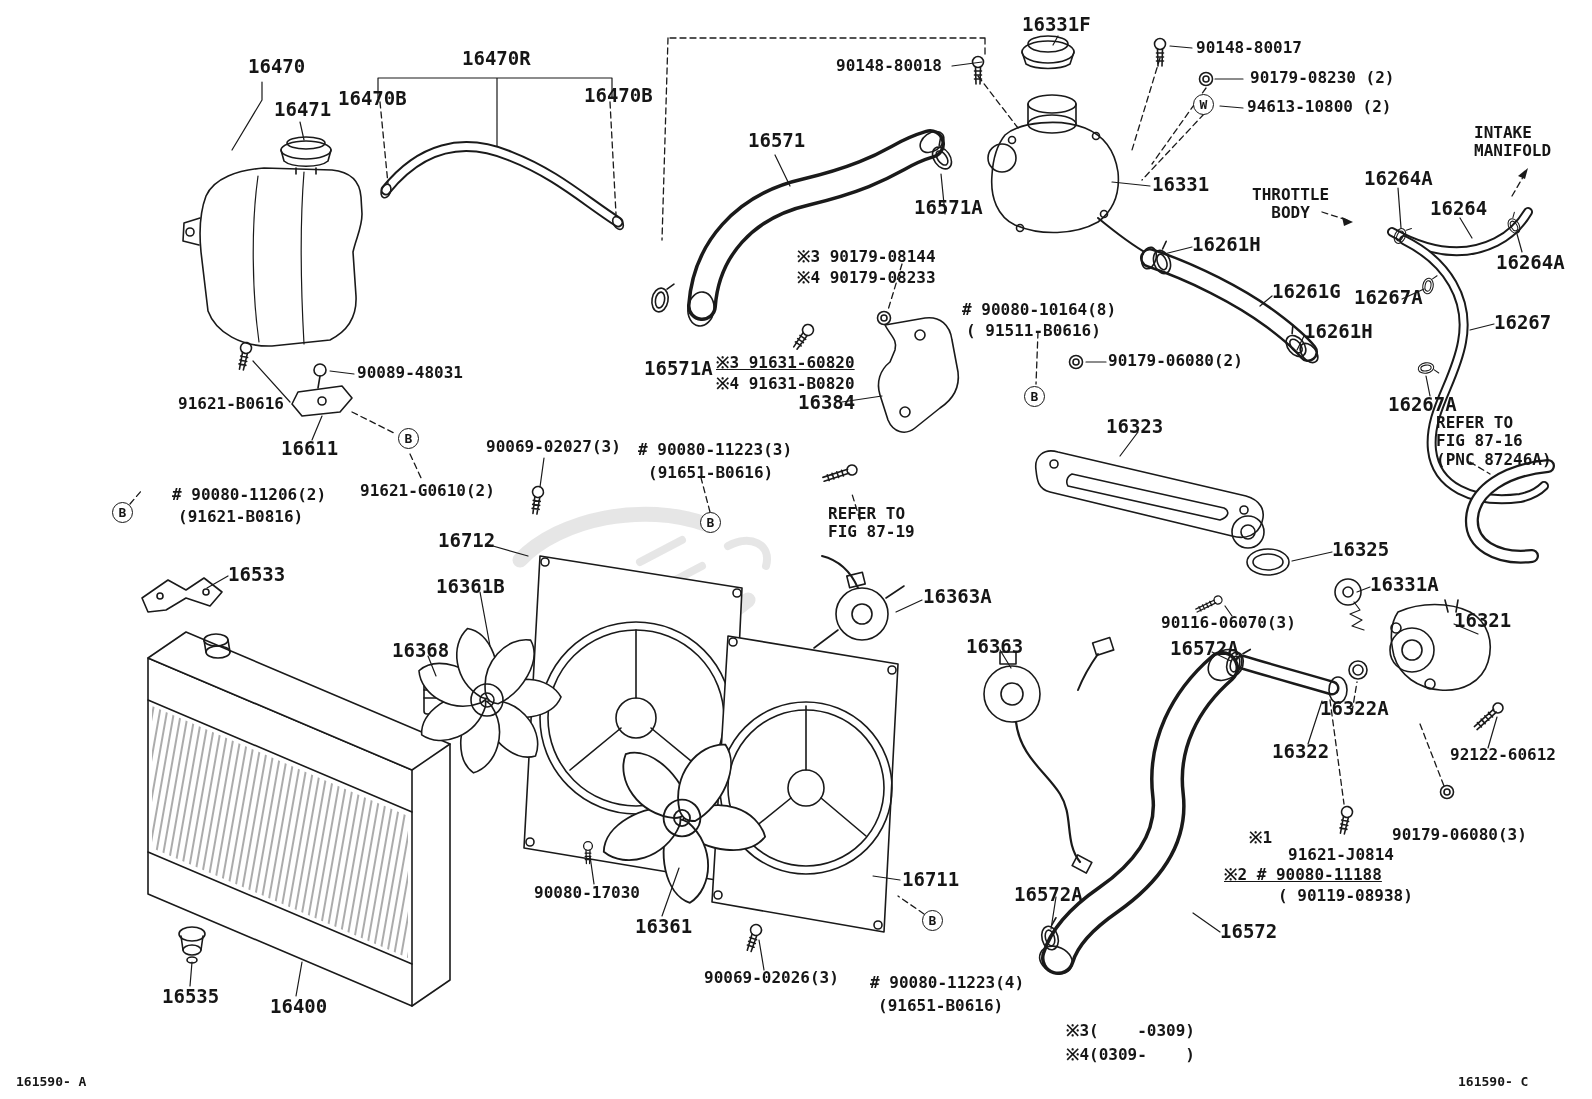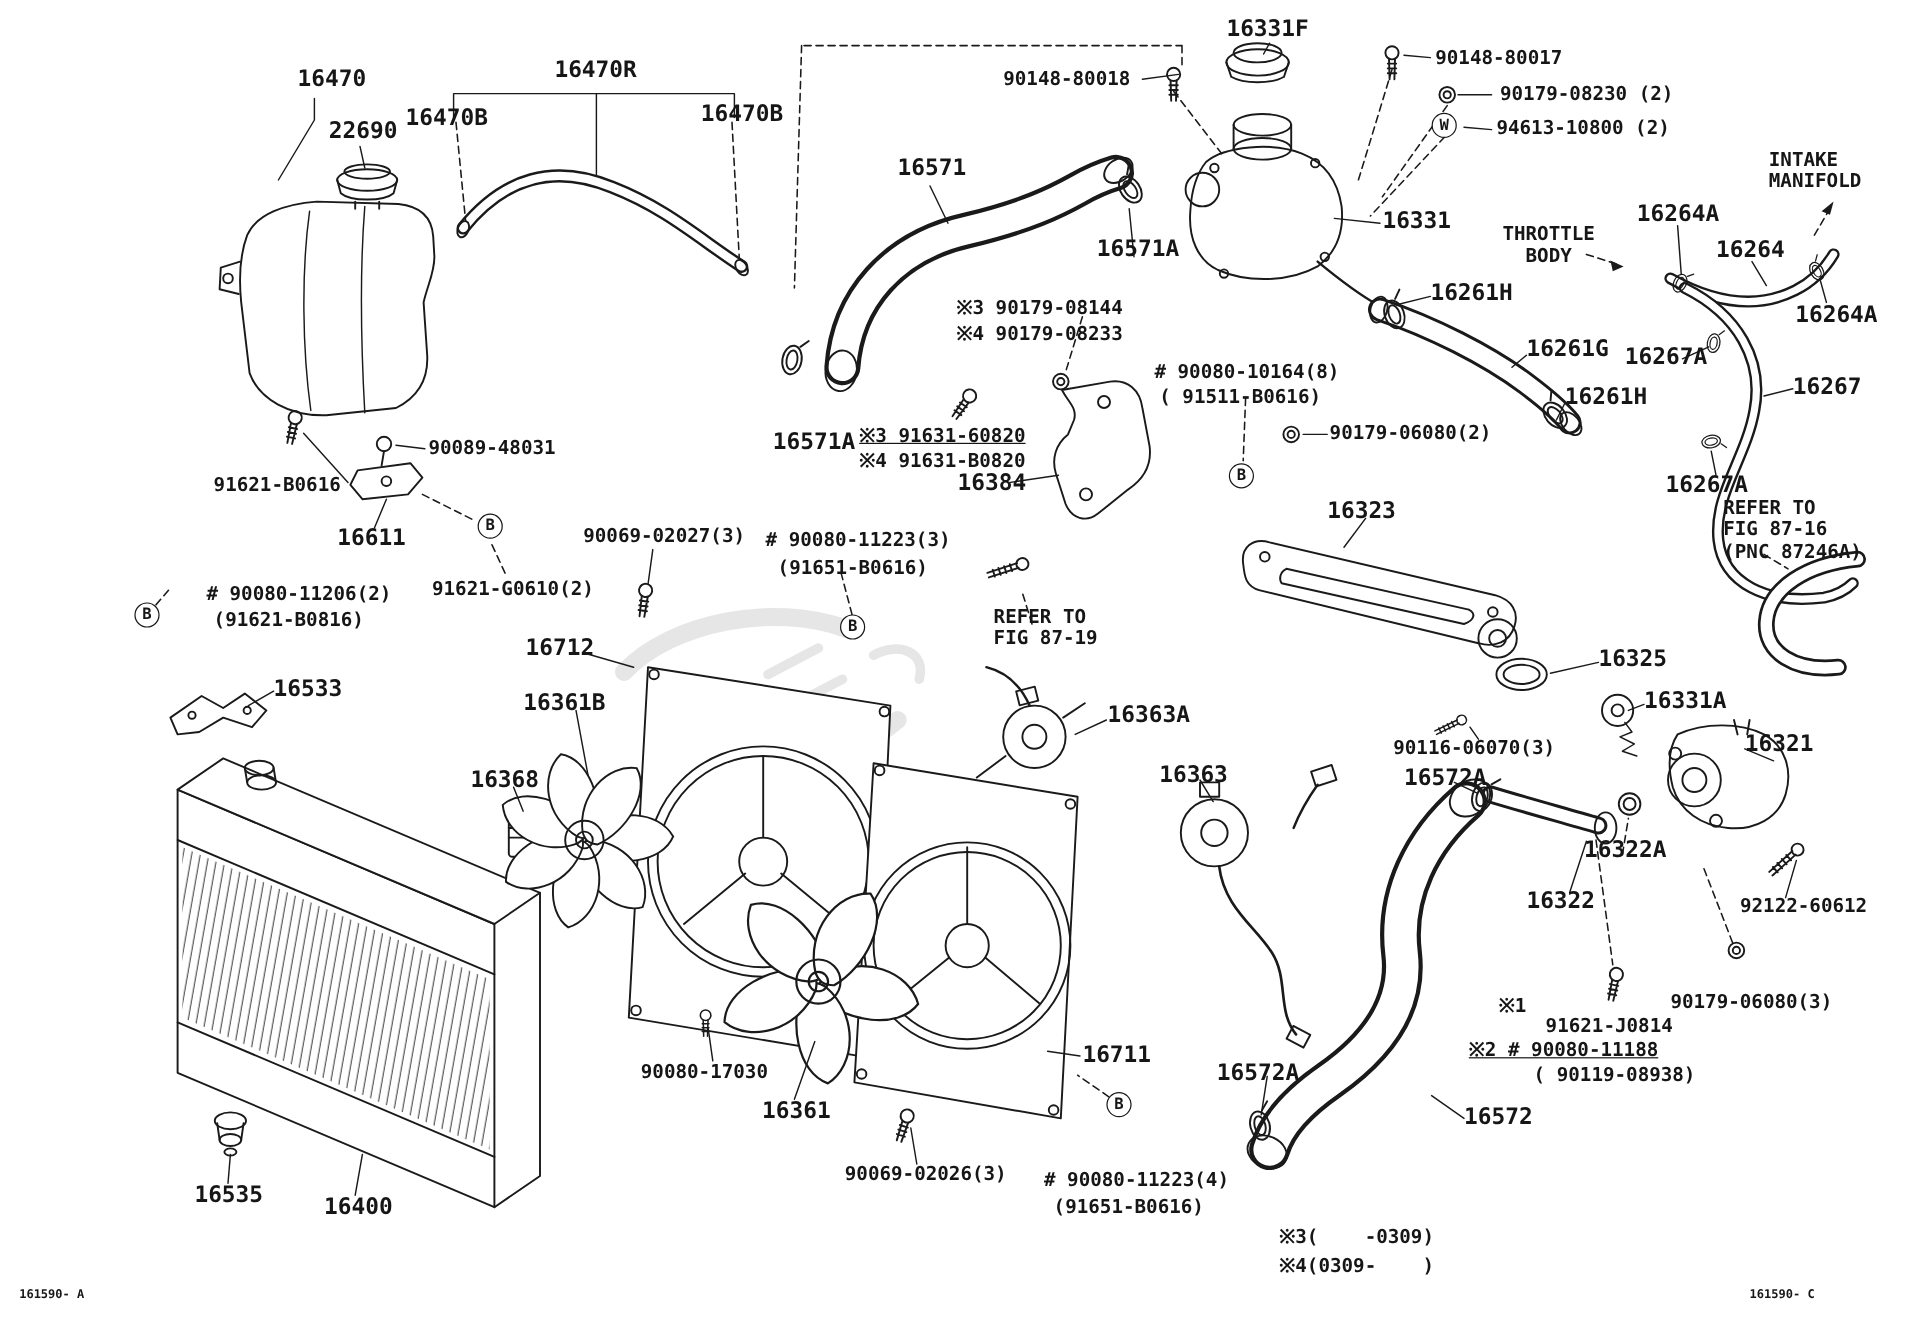--- a/index.html
+++ b/index.html
@@ -13,21 +13,21 @@
   .tube-i{fill:none;stroke:#ffffff;stroke-linecap:round;}
   .blade{fill:#ffffff;stroke:#1a1a1a;stroke-width:1.6;}
   .wm{stroke:#d8d8d8;fill:none;stroke-width:15;stroke-linecap:round;opacity:.65;}
   .wm2{stroke:#d8d8d8;fill:none;stroke-width:8;stroke-linecap:round;opacity:.65;}
   .lbl{position:absolute;white-space:pre;font-weight:bold;color:#161616;line-height:1.15;}
   .lbl.lg{font-size:19px;}
   .lbl.sm{font-size:16px;}
   .callout{position:absolute;width:21px;height:21px;border:1.7px solid #161616;border-radius:50%;
            display:flex;align-items:center;justify-content:center;font-size:13px;font-weight:bold;
            color:#161616;background:#fff;box-sizing:border-box;}
-  .footer-tag{position:absolute;font-size:10px;font-weight:bold;color:#161616;white-space:pre;}
+  .footer-tag{position:absolute;font-size:13px;font-weight:bold;color:#161616;white-space:pre;}
 </style>
 </head>
 <body>
 
 <div class="canvas">
 
 <svg width="1592" height="1099" viewBox="0 0 1592 1099">
   <defs>
     <pattern id="hatch" width="7" height="7" patternUnits="userSpaceOnUse" patternTransform="rotate(10)">
       <line x1="1" y1="0" x2="1" y2="7" stroke="#444" stroke-width="0.9"></line>
@@ -300,21 +300,21 @@
 
   <g>
     <polygon points="1528,168 1518,176 1525,179" fill="#1a1a1a"></polygon>
     <polygon points="1353,222 1342,217 1344,226" fill="#1a1a1a"></polygon>
   </g>
 </svg>
 
 <div style="position:absolute;left:0;top:0;width:100%;height:100%;">
       <div class="lbl lg" style="left: 248px; top: 56px;">16470</div>
       <div class="lbl lg" style="left: 462px; top: 48px;">16470R</div>
-      <div class="lbl lg" style="left: 274px; top: 99px;">22690</div>
+      <div class="lbl lg" style="left: 274px; top: 99px;">16471</div>
       <div class="lbl lg" style="left: 338px; top: 88px;">16470B</div>
       <div class="lbl lg" style="left: 584px; top: 85px;">16470B</div>
       <div class="lbl lg" style="left: 1022px; top: 14px;">16331F</div>
       <div class="lbl sm" style="left: 836px; top: 57px;">90148-80018</div>
       <div class="lbl sm" style="left: 1196px; top: 39px;">90148-80017</div>
       <div class="lbl sm" style="left: 1250px; top: 69px; text-align: center;">90179-08230 (2)</div>
       <div class="lbl sm" style="left: 1247px; top: 98px;">94613-10800 (2)</div>
       <div class="lbl lg" style="left: 748px; top: 130px;">16571</div>
       <div class="lbl lg" style="left: 1152px; top: 174px;">16331</div>
       <div class="lbl lg" style="left: 914px; top: 197px;">16571A</div>

